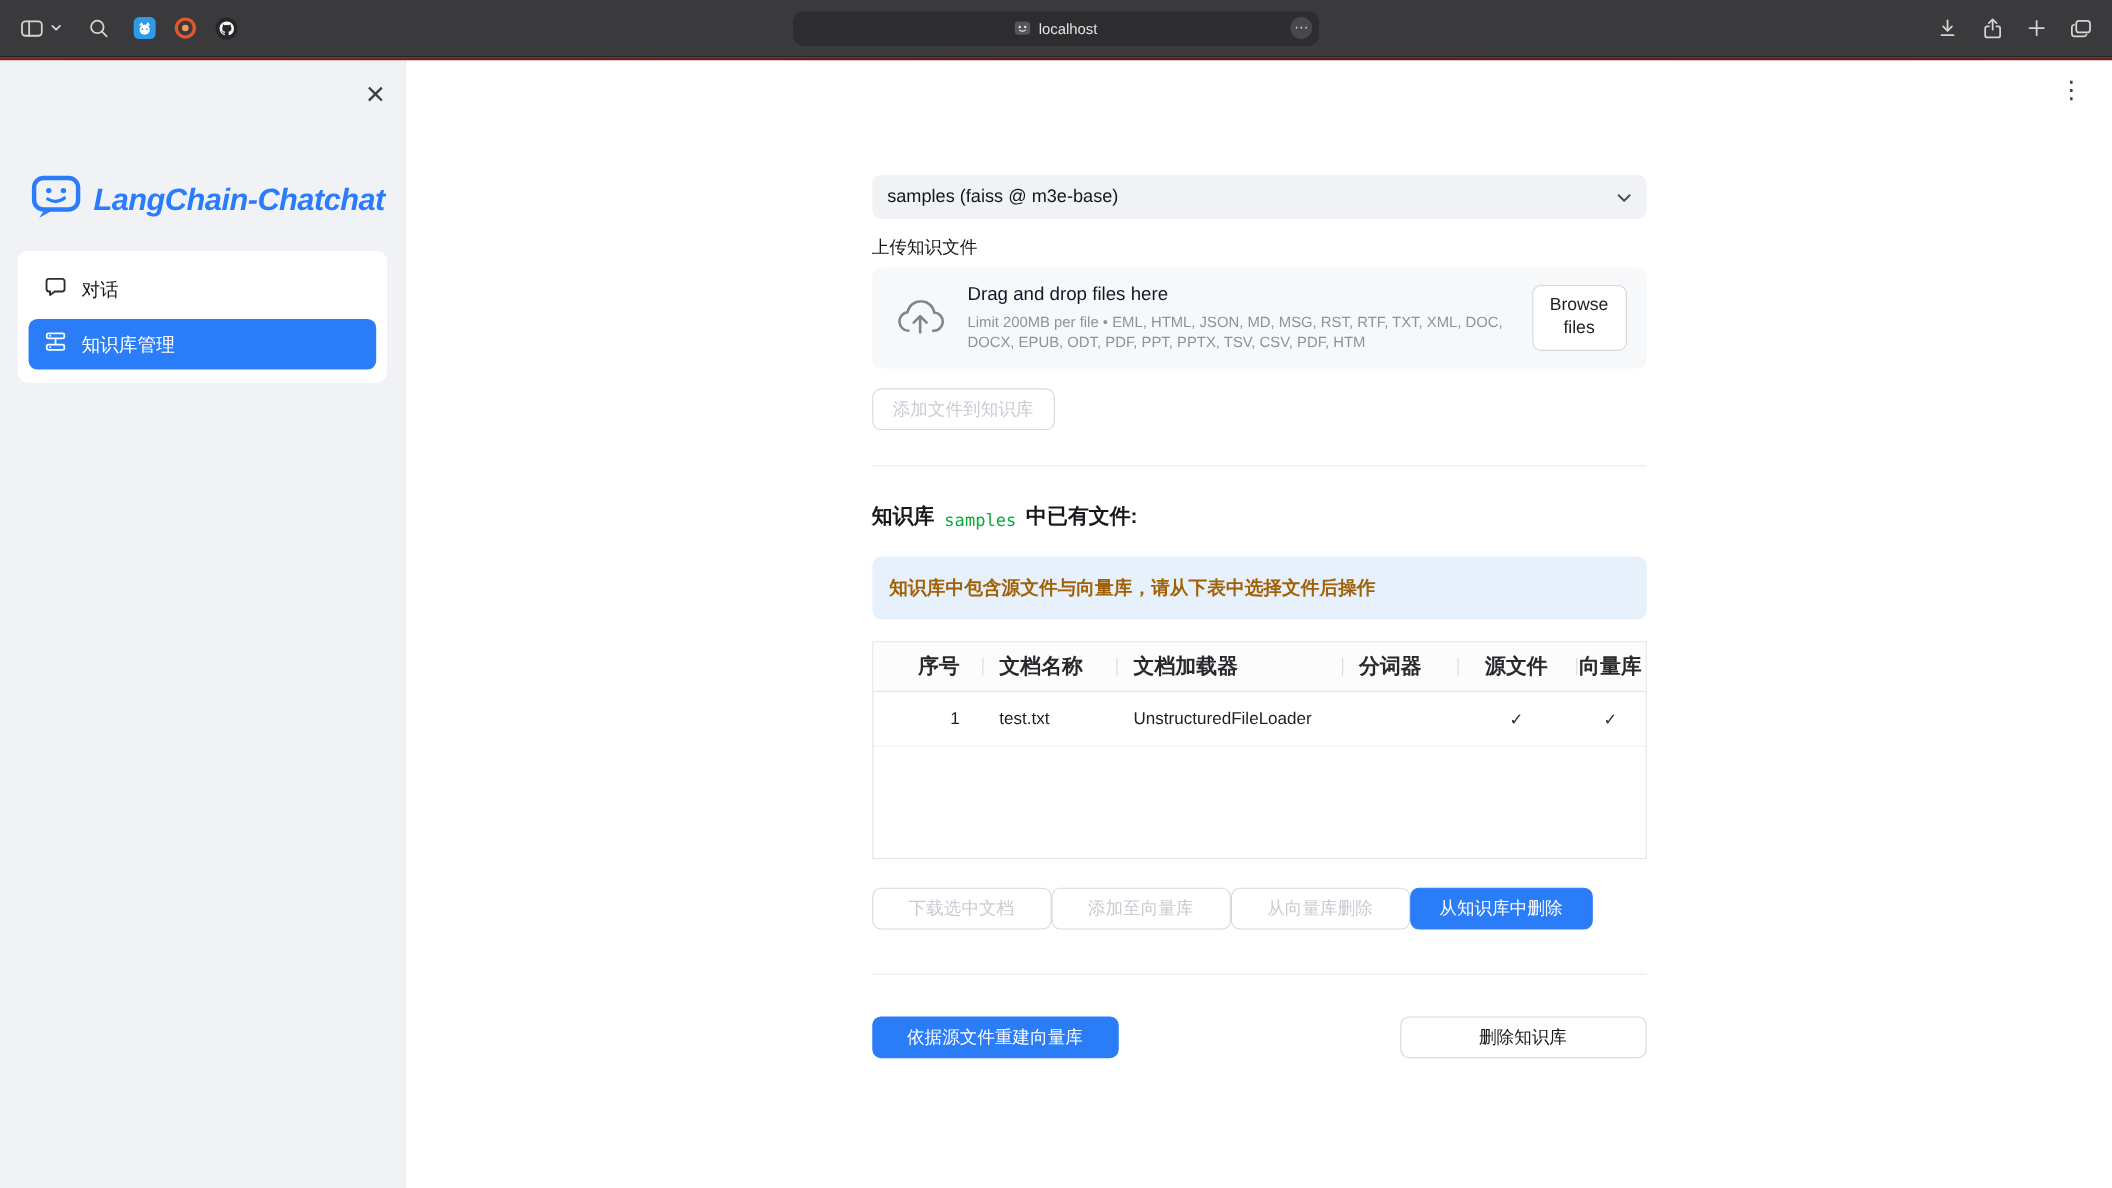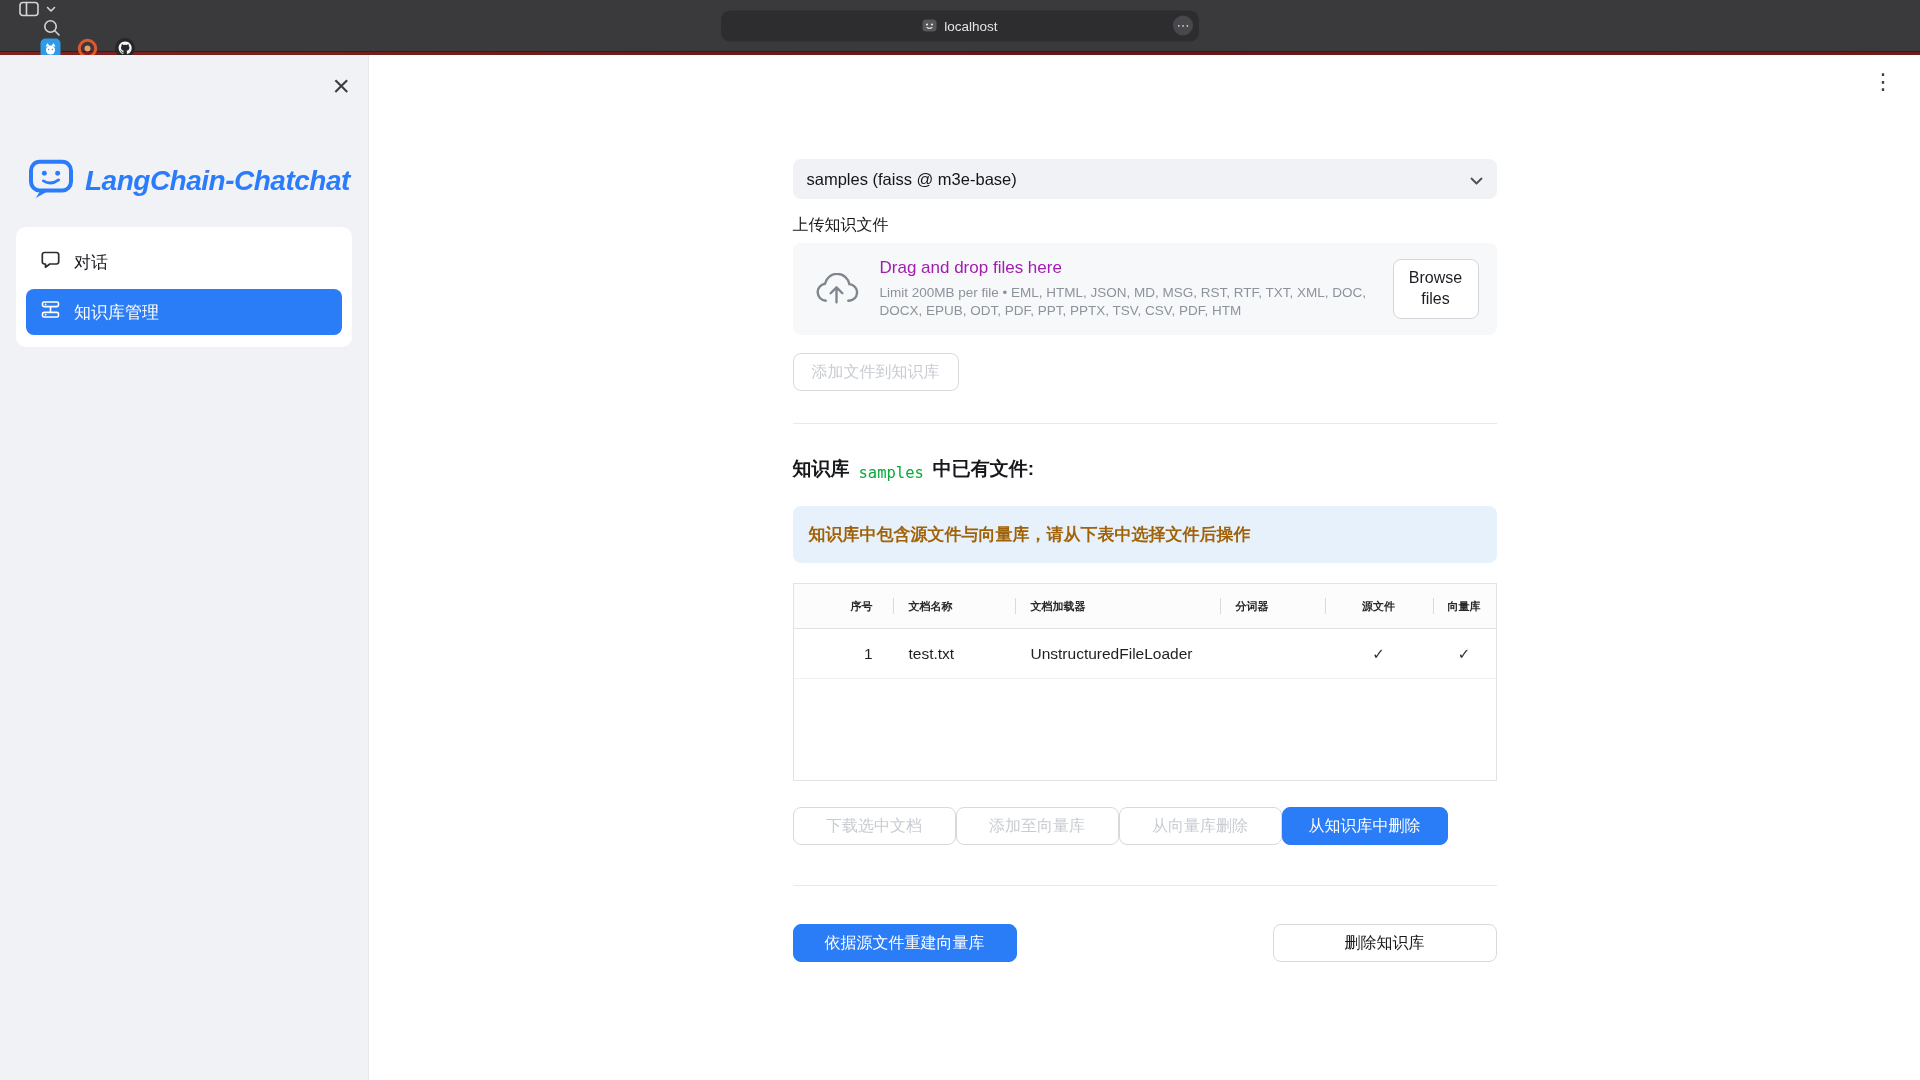--- a/index.html
+++ b/index.html
@@ -6,21 +6,21 @@
   html,body { margin:0; padding:0; }
   body {
     width:1920px; height:1080px; overflow:hidden;
     font-family:"Liberation Sans","DejaVu Sans",sans-serif;
     background:#fff; color:#1a1d21;
   }
 
   
   .toolbar {
     height:52px; background:#3a3a3c; border-bottom:1px solid #232324;
-    display:flex; align-items:flex-start; padding:0 18px; position:relative;flex-direction:column;
+    display:flex; align-items:center; padding:0 18px; position:relative;
   }
   .tb-group { display:flex; align-items:center; }
   .tb-btn { display:flex; align-items:center; justify-content:center; cursor:default; }
   .ti { stroke:#d4d4d6; fill:none; stroke-width:1.6; stroke-linecap:round; stroke-linejoin:round; }
   .url-bar {
     position:absolute; left:50%; top:50%; transform:translate(-50%,-50%);
     width:478px; height:31px; background:#2d2d30; border-radius:9px;
     display:flex; align-items:center; justify-content:center;
     color:#e4e4e6; font-size:13.5px;
   }
@@ -70,21 +70,21 @@
     display:flex; align-items:center; justify-content:space-between;
     padding:0 14px; font-size:16.5px; color:#14161a; cursor:default;
   }
   .upload-label { margin-top:16px; }
   .dropzone {
     margin-top:8px; height:92px; background:#f6f8fa; border-radius:8px;
     display:flex; align-items:center; padding:0 18px 0 20px;
   }
   .dz-icon { margin-right:20px; flex-shrink:0; display:flex; }
   .dz-texts { flex:1; padding-right:16px; }
-  .dz-title { font-size:17px; color:#a21caf; margin-bottom:6px; }
+  .dz-title { font-size:17px; color:#0f172a; margin-bottom:6px; }
   .dz-limit { font-size:13.5px; color:#8d939c; line-height:1.35; max-width:530px; }
   .browse-btn {
     flex-shrink:0; width:86px; padding:8px 6px; background:#fff;
     border:1px solid #d3d7dc; border-radius:8px; font-size:16px; color:#1c1e22;
     text-align:center; line-height:1.3; font-family:inherit;
   }
   .btn {
     height:38px; border-radius:8px; border:1px solid #d7d9dd; background:#fff;
     font-size:16px; font-family:inherit; padding:0 18px; cursor:default;
   }
@@ -99,21 +99,21 @@
     font-size:15.5px; font-weight:normal; color:#09ab3b;
   }
   .info-box {
     margin-top:24px; background:#e7f1fb; border-radius:8px;
     padding:17px 16px; font-size:17px; font-weight:600; color:#a16207;
   }
 
   
   .tbl { margin-top:20px; height:198px; border:1px solid #e2e3e7; background:#fff; overflow:hidden; }
   .tbl-head, .tbl-row { display:grid; grid-template-columns:99px 122px 205px 105px 108px 1fr; align-items:center; }
-  .tbl-head { height:45px; background:#fcfcfd; border-bottom:1px solid #e2e3e7; font-size:11px; font-weight:600; color:#28292c; }
+  .tbl-head { height:45px; background:#fcfcfd; border-bottom:1px solid #e2e3e7; font-size:19px; font-weight:600; color:#28292c; }
   .tbl-row { height:50px; border-bottom:1px solid #f1f1f3; font-size:15.5px; color:#1f2022; }
   .cell { position:relative; }
   .c-num { text-align:right; padding-right:20px; }
   .c-left { padding-left:16px; }
   .c-center { text-align:center; }
   .tbl-head .cell + .cell::before {
     content:""; position:absolute; left:0; top:50%; transform:translateY(-50%);
     width:1px; height:16px; background:#d9dadd;
   }
   .check { font-size:15px; color:#2b2d30; }

